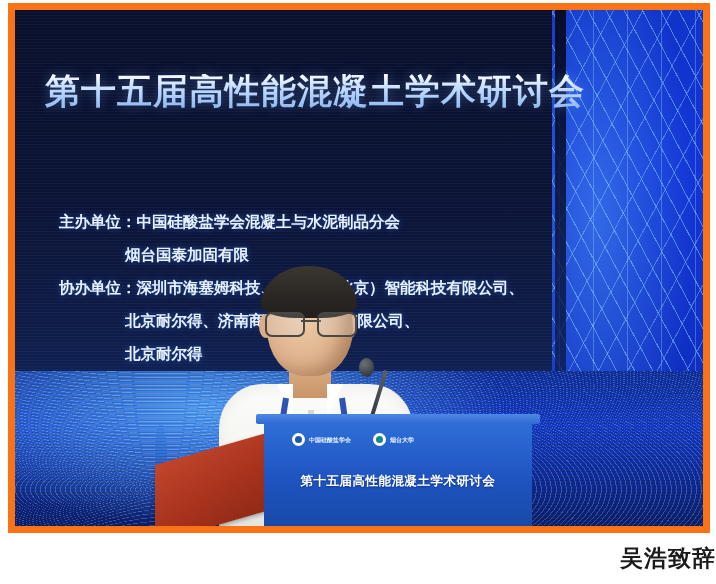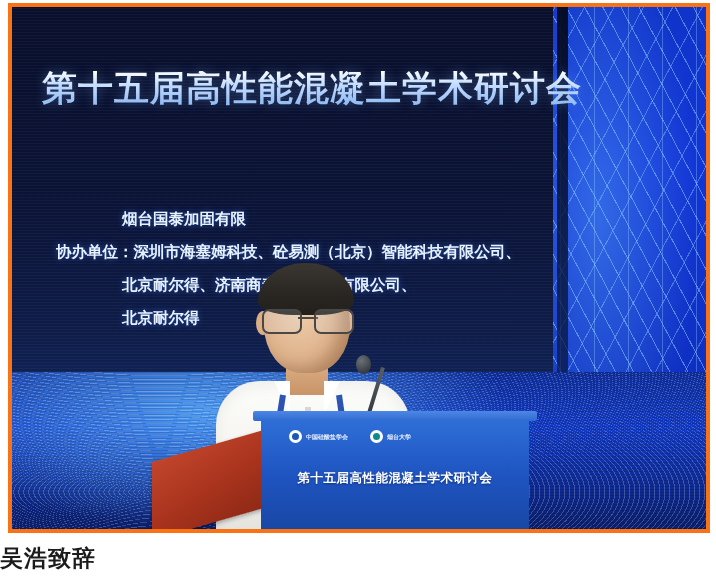--- a/index.html
+++ b/index.html
@@ -6,21 +6,21 @@
   html,body{margin:0;padding:0;}
   body{
     width:716px;height:584px;overflow:hidden;background:#ffffff;
     font-family:"Liberation Sans","DejaVu Sans",sans-serif;
   }
   .page{position:relative;width:716px;height:584px;background:#ffffff;}
 
   
   .photo-frame{
     position:absolute;left:8px;top:3px;width:702px;height:530px;
-    border:4px solid #f97316;box-sizing:border-box;overflow:hidden;background:#b91c1c;
+    border:7px solid #f97316;box-sizing:border-box;overflow:hidden;background:#b91c1c;
   }
   .photo{position:absolute;inset:0;overflow:hidden;}
 
   
   .backdrop{
     position:absolute;left:0;top:0;width:100%;height:100%;
     background:
       linear-gradient(180deg,#0a1030 0%,#0c1638 40%,#102052 70%,#13307e 100%);
   }
   
@@ -193,21 +193,21 @@
   
   .folder{
     position:absolute;left:140px;top:455px;width:118px;height:78px;
     background:linear-gradient(160deg,#c2452c 0%,#a8331d 55%,#8e2916 100%);
     transform:skewY(-16deg);transform-origin:left top;
     box-shadow:0 2px 4px rgba(0,0,0,.3);
   }
 
   
   .caption{
-    position:absolute;left:0;right:0;top:543px;text-align:left;
+    position:absolute;left:0;right:0;top:543px;text-align:right;
     font-size:23px;font-weight:700;color:#1b1b1b;letter-spacing:1px;
     font-family:"DejaVu Sans","Liberation Sans",sans-serif;
   }
 </style>
 </head>
 <body>
 
 <div class="page">
 
   <div class="photo-frame">
@@ -218,20 +218,21 @@
       <div class="led-bright">
         <div class="glow"></div>
         <div class="lines"></div>
       </div>
       <div class="seam"></div>
       <div class="waves"></div>
 
       <div class="screen-title">第十五届高性能混凝土学术研讨会</div>
 
       <div class="org-lines">
+        <span class="ln">主办单位：中国硅酸盐学会混凝土与水泥制品分会</span>
         <span class="ln ind">烟台国泰加固有限</span>
         <span class="ln">协办单位：深圳市海塞姆科技、砼易测（北京）智能科技有限公司、</span>
         <span class="ln ind">北京耐尔得、济南商泰试验仪器有限公司、</span>
         <span class="ln ind">北京耐尔得</span>
       </div>
 
       <div class="date-line">6日-18日</div>
 
       <div class="speaker">
         <div class="shirt"></div>

